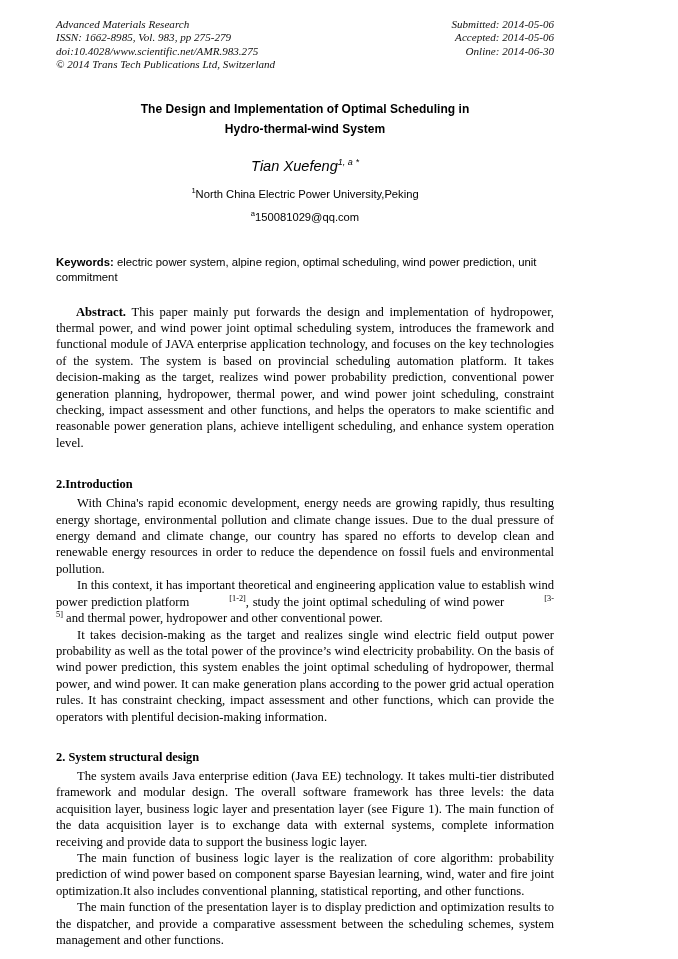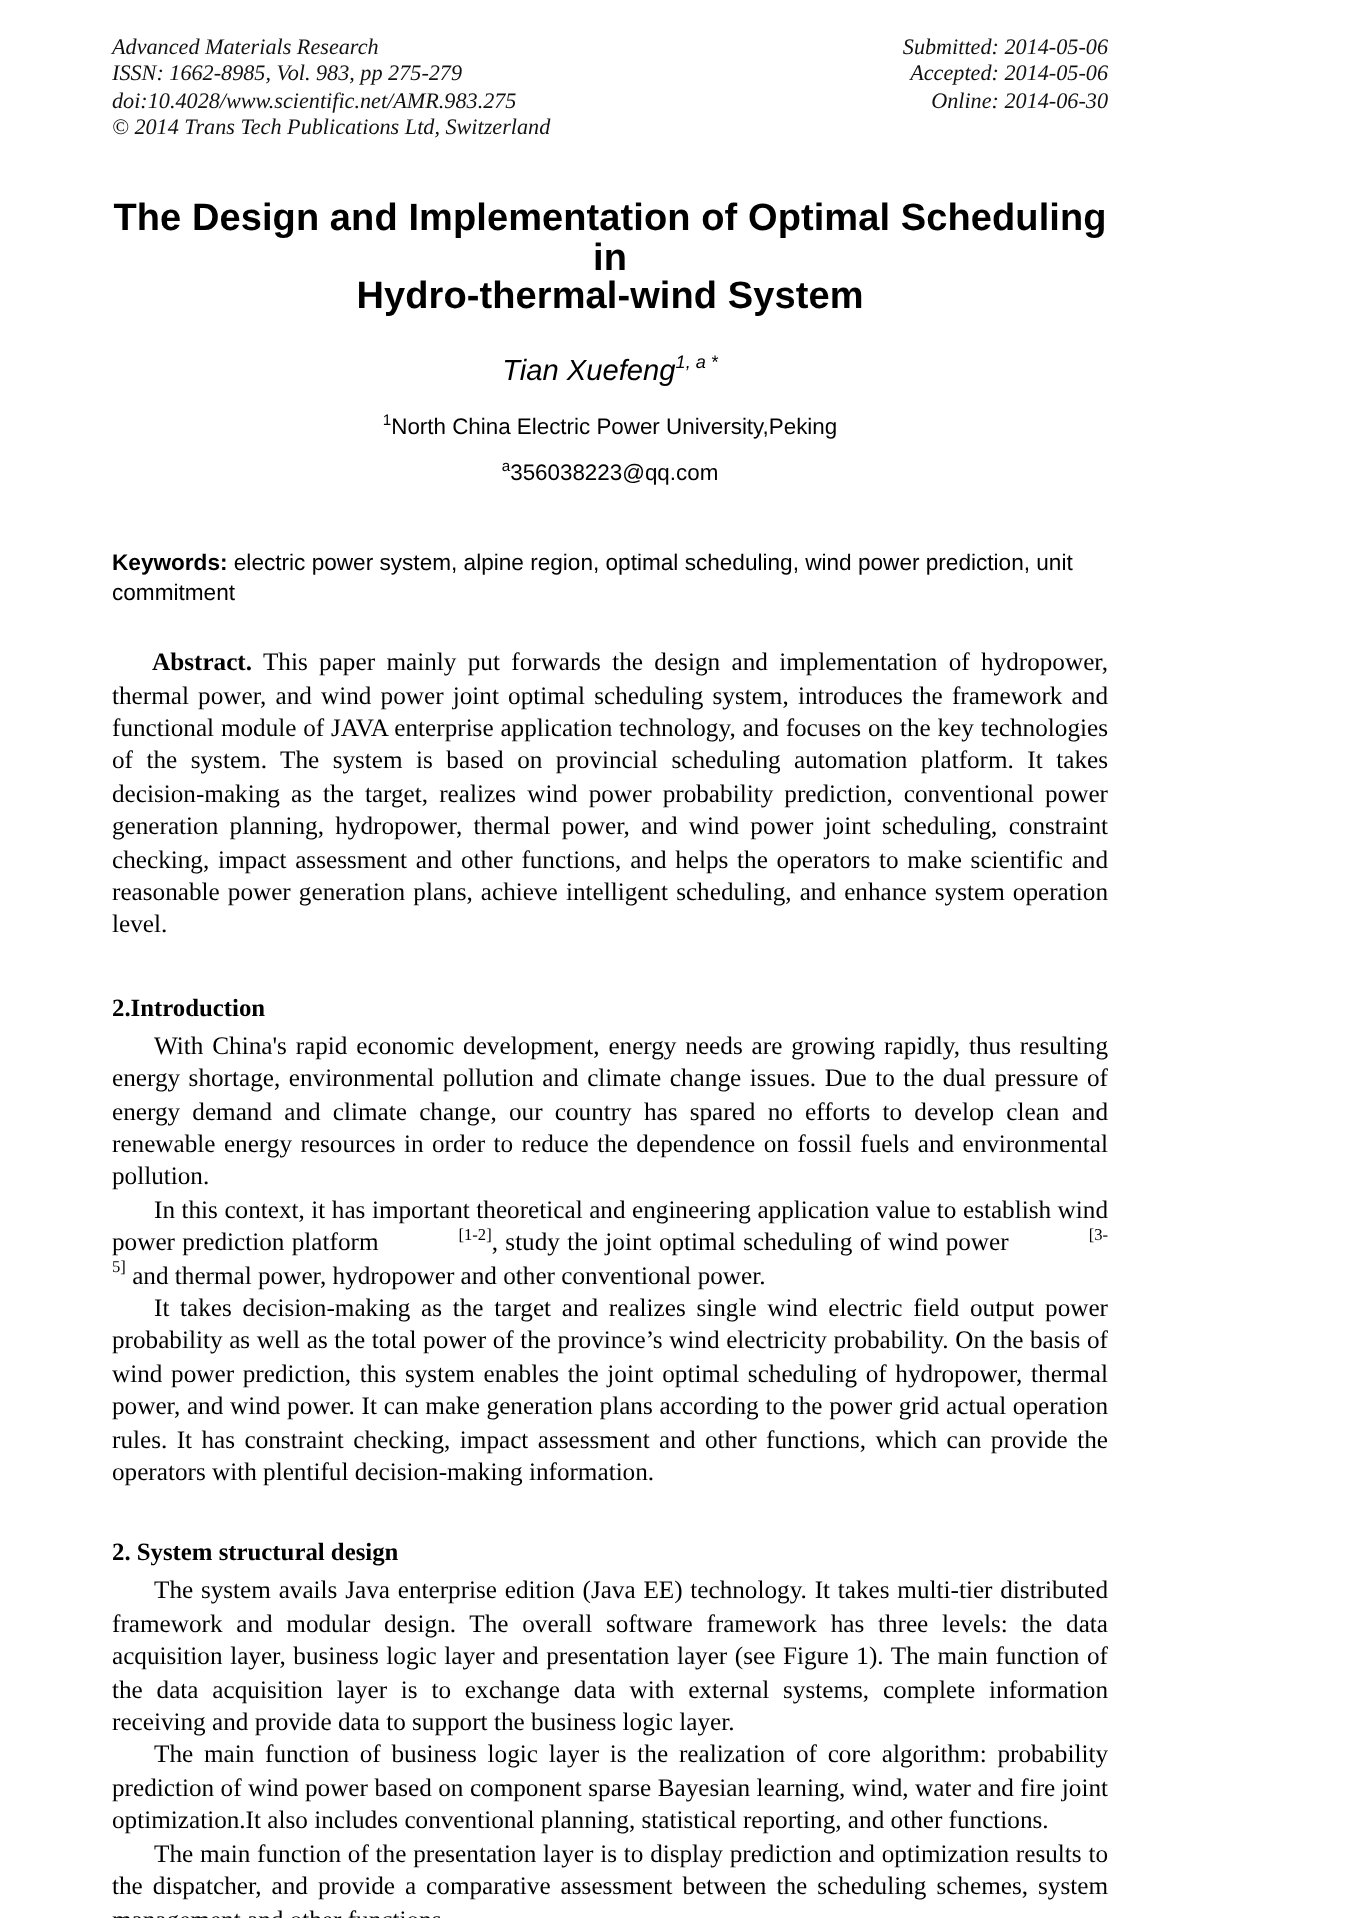--- a/index.html
+++ b/index.html
@@ -38,21 +38,21 @@
   .journal-header .left { text-align: left; }
   .journal-header .right { text-align: right; }
   .journal-header div > div { white-space: nowrap; }
 
   
   .doc-title {
     margin-top: 29px;
     text-align: center;
     font-family: "Liberation Sans", sans-serif;
     font-weight: bold;
-    font-size: 19px;
+    font-size: 12px;
     line-height: 19.5px;
     letter-spacing: 0.05px;
     color: #000000;
   }
 
   
   .author-line {
     margin-top: 18px;
     text-align: center;
     font-family: "Liberation Sans", sans-serif;
@@ -169,21 +169,21 @@
 
   <div class="author-line">
     <span>Tian Xuefeng</span><sup>1, a *</sup>
   </div>
 
   <div class="affiliation-line">
     <span class="sup-pre">1</span><span>North China Electric Power University,Peking</span>
   </div>
 
   <div class="email-line">
-    <span class="sup-pre">a</span><span>356038223@qq.com</span>
+    <span class="sup-pre">a</span><span>150081029@qq.com</span>
   </div>
 
   <div class="keywords">
     <span class="lbl">Keywords:</span><span> electric power system, alpine region, optimal scheduling, wind power prediction, unit commitment</span>
   </div>
 
   <div class="abstract">
     <span class="lbl">Abstract.</span><span> This paper mainly put forwards the design and implementation of hydropower, thermal power, and wind power joint optimal scheduling system, introduces the framework and functional module of JAVA enterprise application technology, and focuses on the key technologies of the system. The system is based on provincial scheduling automation platform. It takes decision-making as the target, realizes wind power probability prediction, conventional power generation planning, hydropower, thermal power, and wind power joint scheduling, constraint checking, impact assessment and other functions, and helps the operators to make scientific and reasonable power generation plans, achieve intelligent scheduling, and enhance system operation level.</span>
   </div>
 

